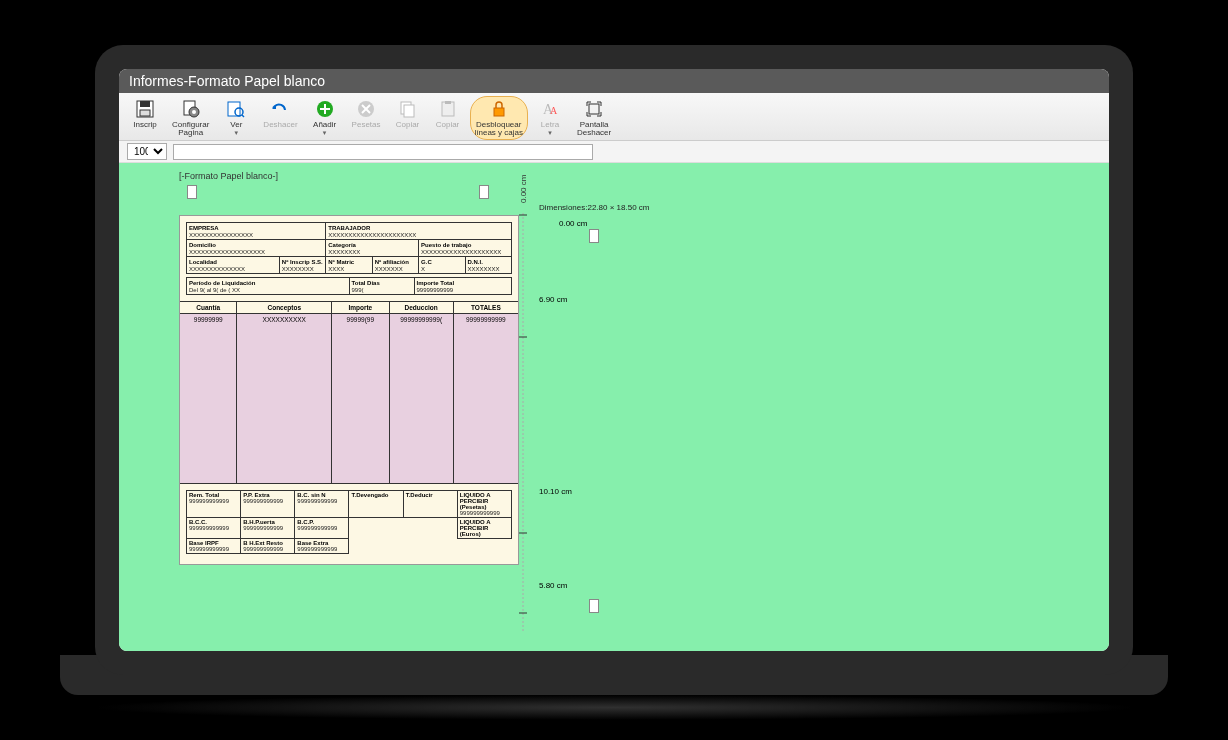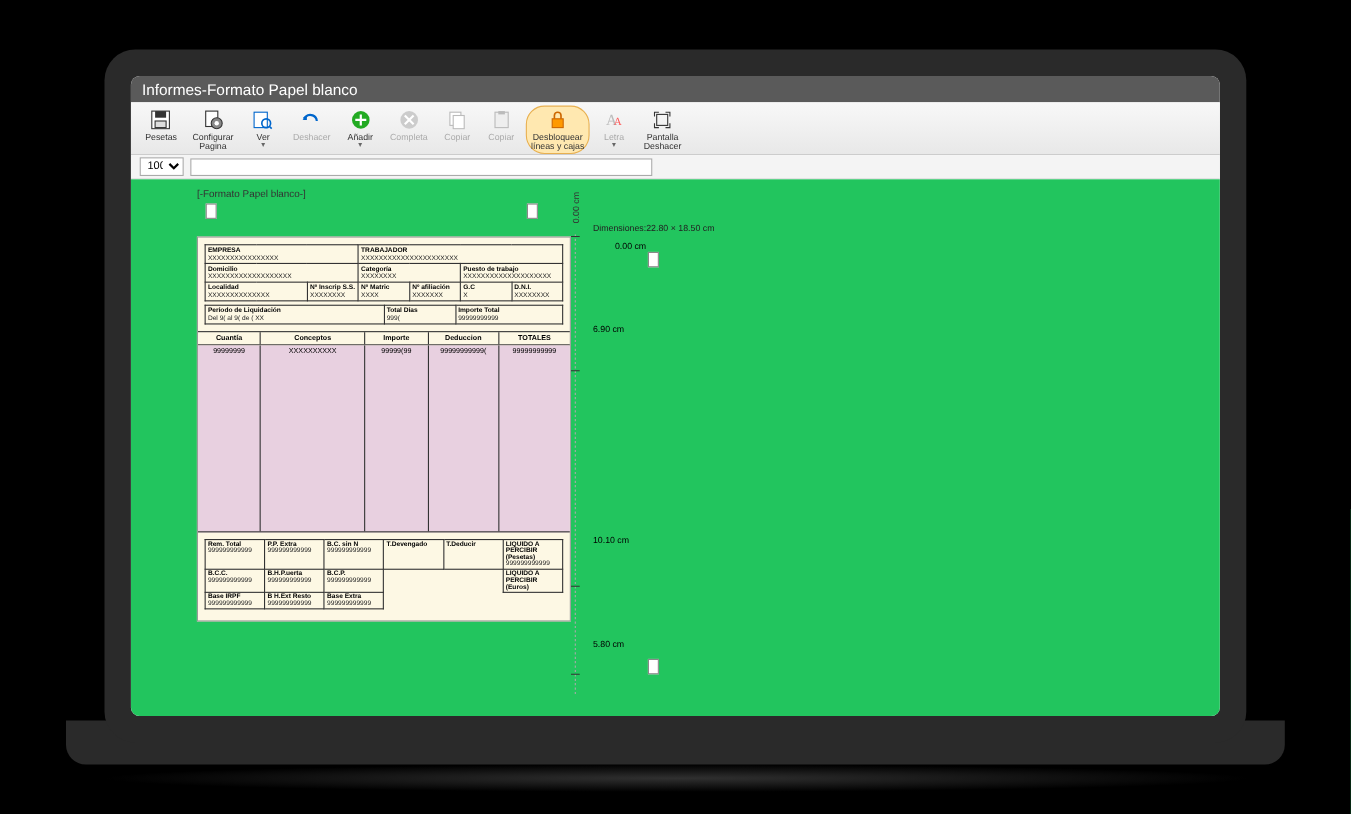--- a/index.html
+++ b/index.html
@@ -100,21 +100,21 @@
     flex: 1;
     max-width: 420px;
     font-size: 10px;
     padding: 1px 3px;
     border: 1px solid #aaa;
     background: #fff;
     height: 16px;
   }
   .workspace {
     flex: 1;
-    background: #22c55e;
+    background: #86efac;
     display: flex;
     position: relative;
     overflow: hidden;
   }
   .canvas-area {
     flex: 1;
     position: relative;
     padding: 12px 0 0 60px;
   }
   .canvas-title {
@@ -168,21 +168,21 @@
 
     <div class="toolbar">
       <div class="tb-btn">
         <div class="tb-icon">
           <svg width="18" height="18" viewBox="0 0 18 18">
               <rect x="1" y="1" width="16" height="16" fill="#fff" stroke="#333"></rect>
               <rect x="4" y="1" width="10" height="6" fill="#333"></rect>
               <rect x="4" y="10" width="10" height="6" fill="#ddd" stroke="#333"></rect>
             </svg>
         </div>
-        <div class="tb-label">Pesetas</div>
+        <div class="tb-label">Inscrip</div>
       </div>
       <div class="tb-btn">
         <div class="tb-icon">
           <svg width="18" height="18" viewBox="0 0 18 18">
               <rect x="2" y="1" width="11" height="14" fill="#fff" stroke="#333"></rect>
               <circle cx="12" cy="12" r="5" fill="#888" stroke="#333"></circle>
               <circle cx="12" cy="12" r="2" fill="#fff"></circle>
             </svg>
         </div>
         <div class="tb-label">Configurar
@@ -220,21 +220,21 @@
         <div class="tb-arrow">▾</div>
       </div>
       <div class="tb-btn disabled">
         <div class="tb-icon">
           <svg width="18" height="18" viewBox="0 0 18 18">
               <circle cx="9" cy="9" r="8" fill="#ccc"></circle>
               <line x1="5" y1="5" x2="13" y2="13" stroke="#fff" stroke-width="2"></line>
               <line x1="13" y1="5" x2="5" y2="13" stroke="#fff" stroke-width="2"></line>
             </svg>
         </div>
-        <div class="tb-label">Completa</div>
+        <div class="tb-label">Pesetas</div>
       </div>
       <div class="tb-btn disabled">
         <div class="tb-icon">
           <svg width="18" height="18" viewBox="0 0 18 18">
               <rect x="2" y="2" width="10" height="12" fill="#fff" stroke="#bbb"></rect>
               <rect x="5" y="5" width="10" height="12" fill="#fff" stroke="#bbb"></rect>
             </svg>
         </div>
         <div class="tb-label">Copiar</div>
       </div>

